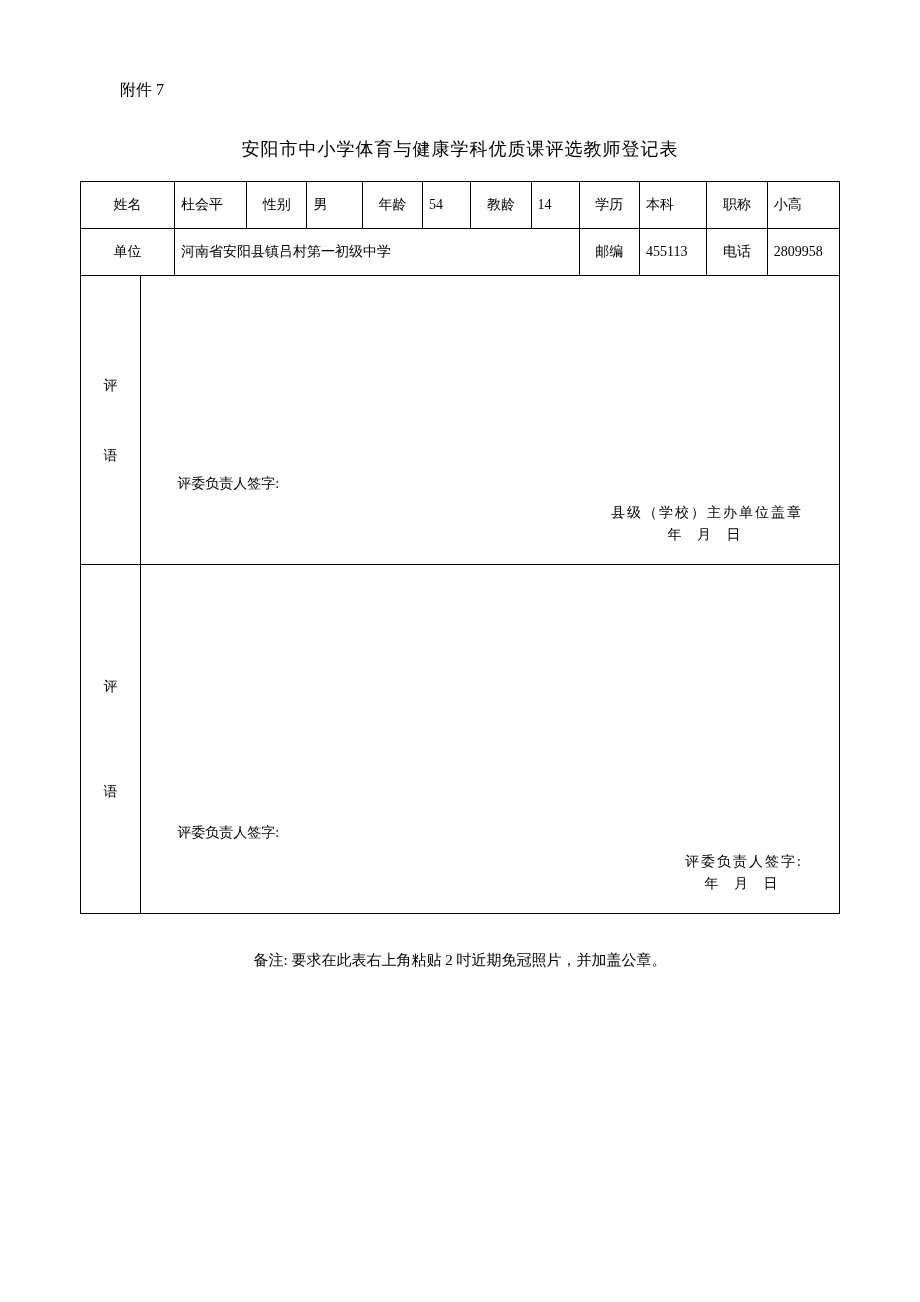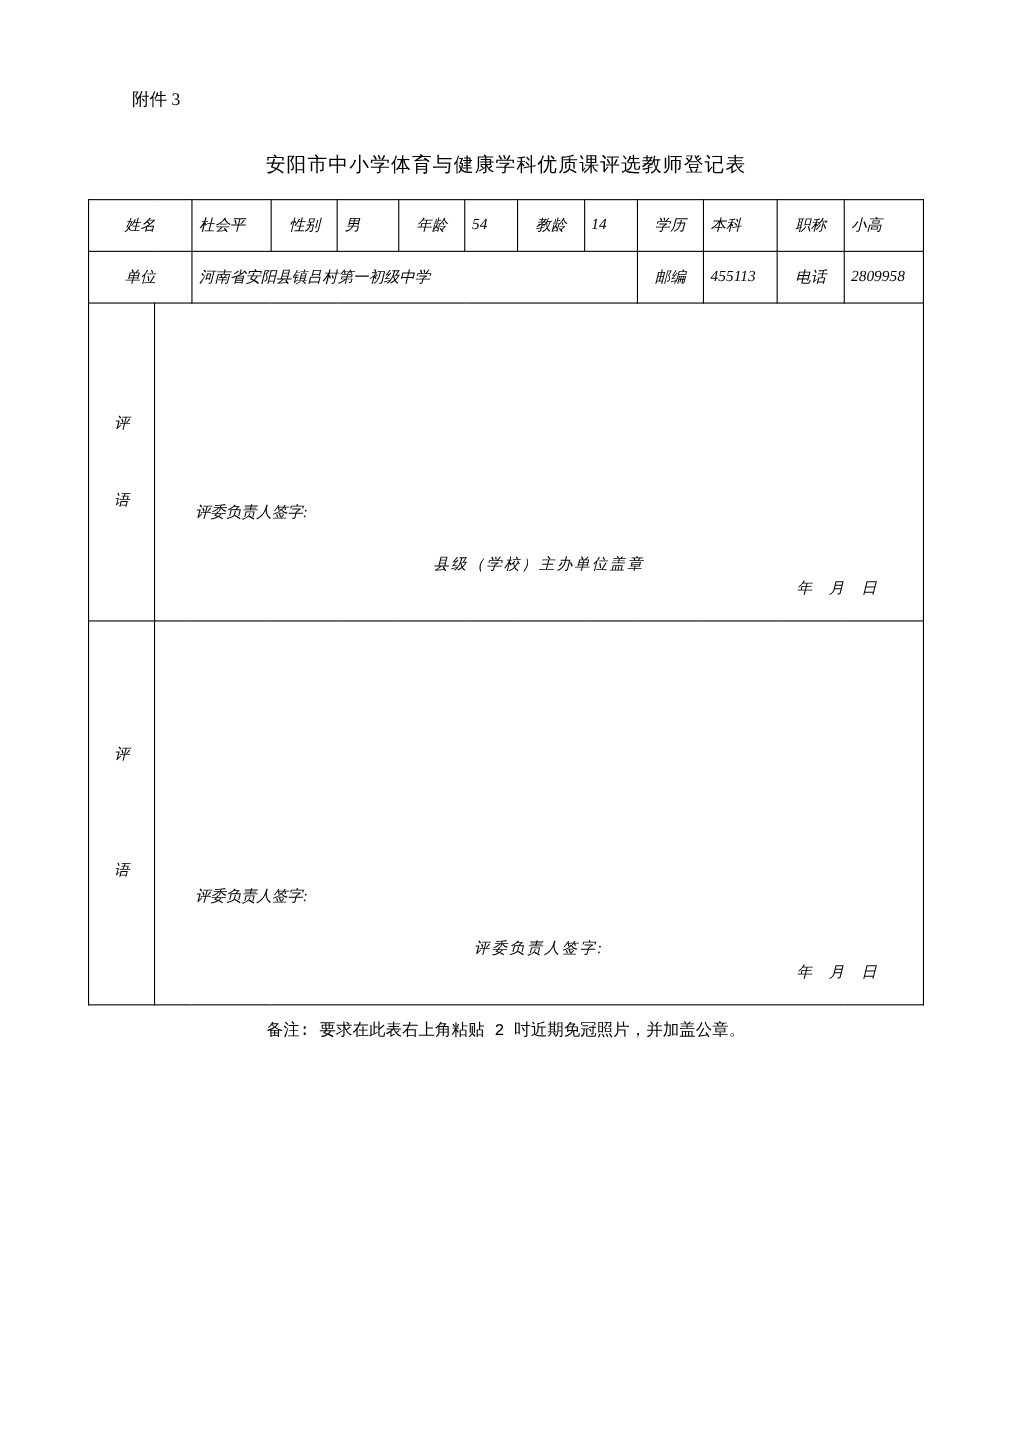--- a/index.html
+++ b/index.html
@@ -27,21 +27,20 @@
       width: 100%;
       table-layout: fixed;
     }
     td {
       border: 1px solid #000;
       padding: 8px 6px;
       text-align: left;
       vertical-align: middle;
       height: 30px;
       word-break: break-all;
-      font-style: italic;
     }
     td.label {
       text-align: center;
     }
     td.tall-label {
       text-align: center;
       width: 50px;
       line-height: 2.5;
     }
     .comment-body {
@@ -51,46 +50,44 @@
     }
     .comment-body-2 {
       height: 320px;
       vertical-align: bottom;
       padding-bottom: 20px;
     }
     .sign-row {
       display: flex;
       justify-content: space-between;
       padding: 0 30px;
-      flex-direction: column;
     }
     .sign-left {
       text-align: left;
     }
     .sign-right {
       text-align: center;
       letter-spacing: 2px;
       margin-top: 29px;
     }
     .date-line {
       letter-spacing: 6px;
-      text-align: right;
+      text-align: center;
       margin-top: 4px;
     }
     .note {
-      margin-top: 13px;
+      margin-top: 37px;
       text-align: center;
       font-size: 15px;
-      font-family: Liberation Mono, monospace;
     }
   </style>
 </head>
 <body>
 
-<div class="attachment-label">附件 3</div>
+<div class="attachment-label">附件 7</div>
 
 <div class="title">安阳市中小学体育与健康学科优质课评选教师登记表</div>
 
 <table>
   <colgroup>
     <col style="width:50px">
     <col style="width:28px">
     <col style="width:60px">
     <col style="width:50px">
     <col style="width:46px">

